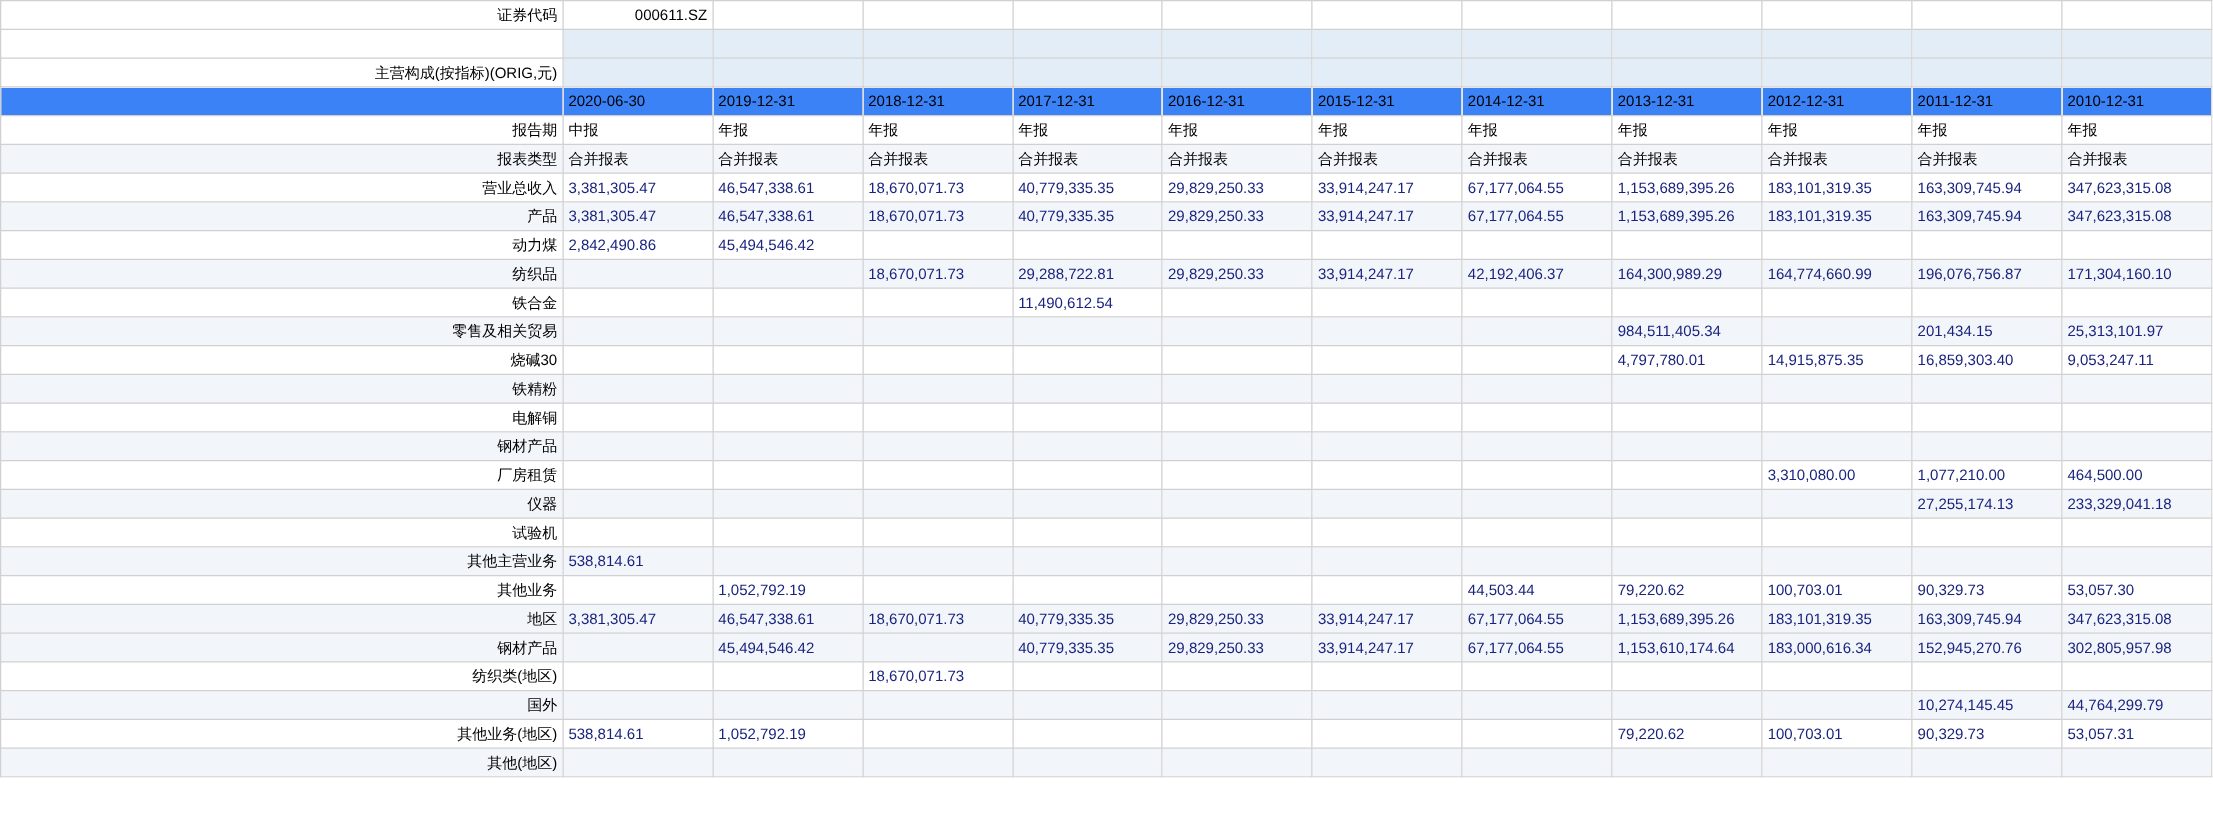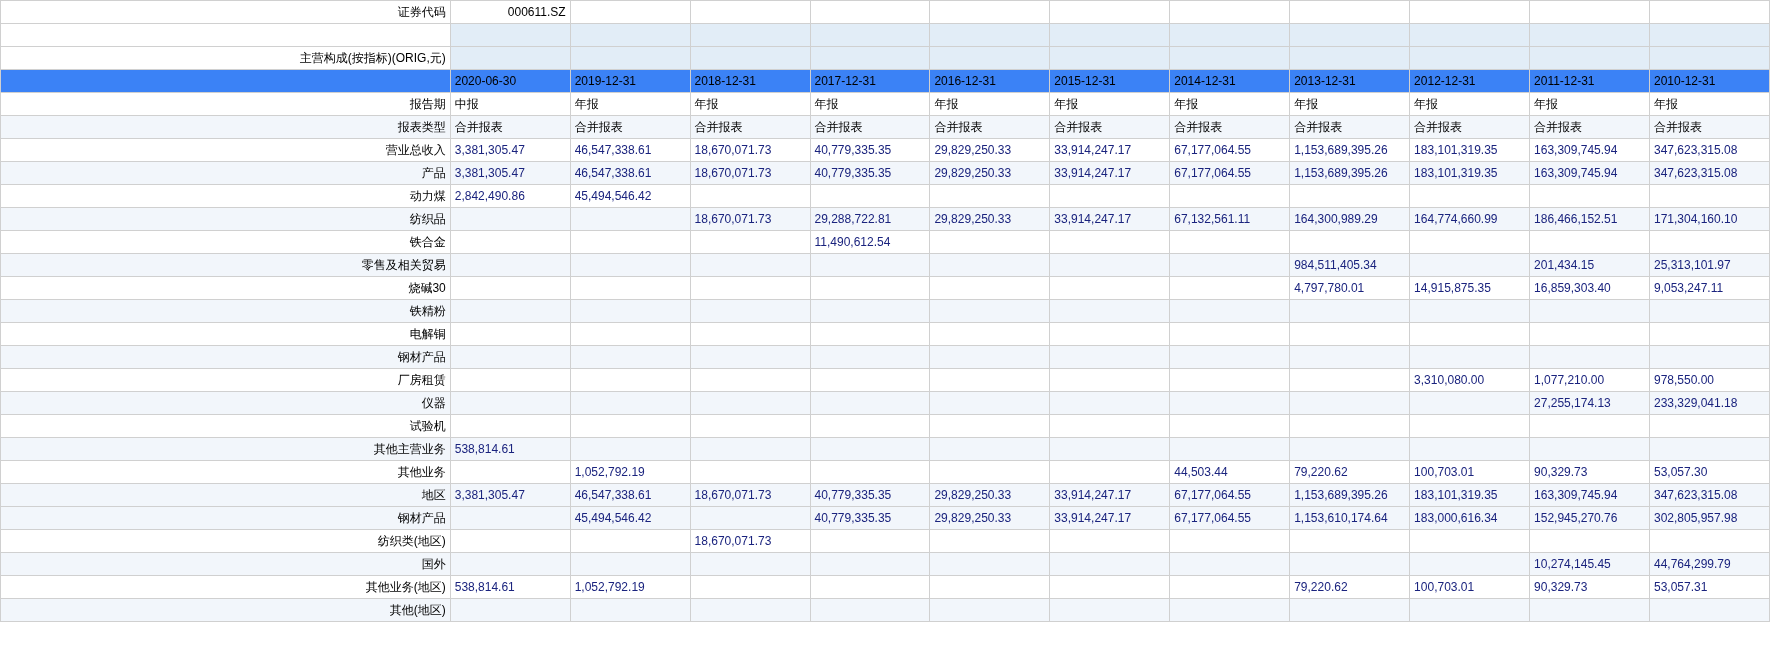--- a/index.html
+++ b/index.html
@@ -164,24 +164,24 @@
         <td></td>
       </tr>
       <tr class="alt">
         <td class="left ind3">纺织品</td>
         <td></td>
         <td></td>
         <td class="num">18,670,071.73</td>
         <td class="num">29,288,722.81</td>
         <td class="num">29,829,250.33</td>
         <td class="num">33,914,247.17</td>
-        <td class="num">67,132,561.11</td>
+        <td class="num">42,192,406.37</td>
         <td class="num">164,300,989.29</td>
         <td class="num">164,774,660.99</td>
-        <td class="num">186,466,152.51</td>
+        <td class="num">196,076,756.87</td>
         <td class="num">171,304,160.10</td>
       </tr>
       <tr class="empty">
         <td class="left ind3">铁合金</td>
         <td></td>
         <td></td>
         <td></td>
         <td class="num">11,490,612.54</td>
         <td></td>
         <td></td>
@@ -266,21 +266,21 @@
         <td></td>
         <td></td>
         <td></td>
         <td></td>
         <td></td>
         <td></td>
         <td></td>
         <td></td>
         <td class="num">3,310,080.00</td>
         <td class="num">1,077,210.00</td>
-        <td class="num">978,550.00</td>
+        <td class="num">464,500.00</td>
       </tr>
       <tr class="alt">
         <td class="left ind3">仪器</td>
         <td></td>
         <td></td>
         <td></td>
         <td></td>
         <td></td>
         <td></td>
         <td></td>

